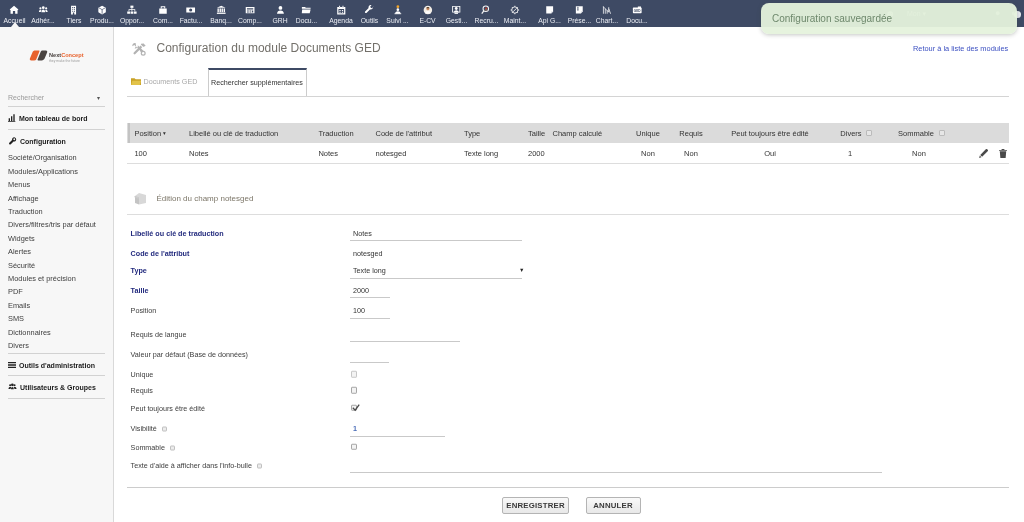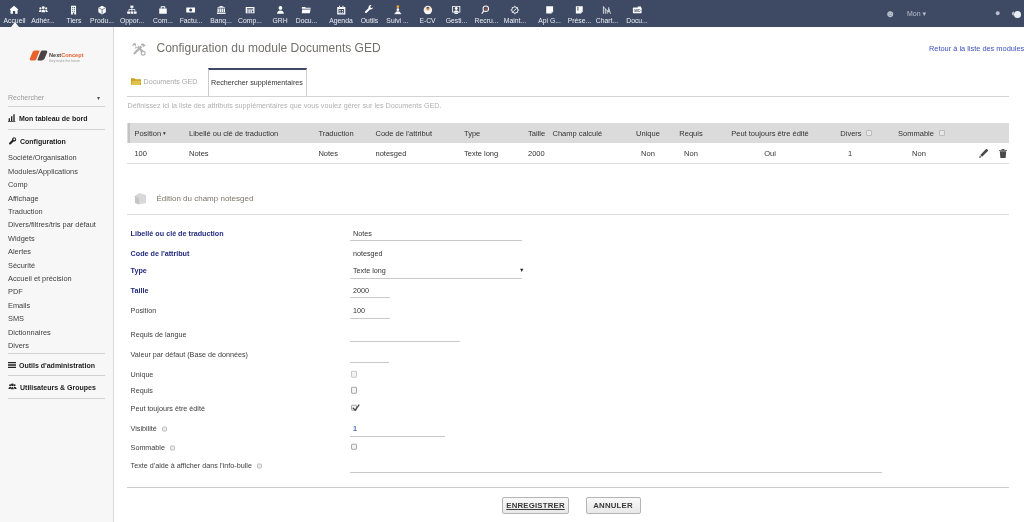--- a/index.html
+++ b/index.html
@@ -255,43 +255,44 @@
       </div>
     </div>
 
   <div class="abs" style="left:875px;top:4px;width:149px;height:20px;color:#b9c0cd;font-size:7px;">
     <span style="position:absolute;left:10px;top:4px;font-size:10px;">☻</span>
     <span style="position:absolute;left:32px;top:6px;">Mon ▾</span>
     <span style="position:absolute;left:120px;top:4px;font-size:9px;">●</span>
     <span style="position:absolute;left:136px;top:4px;font-size:9px;">◐</span>
   </div>
   <div class="abs" style="left:1014px;top:10.5px;width:7px;height:7px;border-radius:50%;background:#e9ecf2;"></div>
+  <div id="toast">Configuration sauvegardée</div>
 
   <div id="side"></div>
   <div id="sideitems">
       <div class="sline abs" style="top:106px;"></div>
       <div class="shead abs" style="top:118px;"><svg width="8" height="8" viewBox="0 0 12 12">
           <path fill="#222" d="M1 10.5 V6.5 H3 V10.5 Z M4.5 10.5 V3.5 H6.5 V10.5 Z M8 10.5 V0.5 H10 V10.5 Z M0 11 H11 V12 H0 Z"></path>
         </svg>Mon tableau de bord</div>
       <div class="sline abs" style="top:129px;"></div>
       <div class="shead abs" style="top:140.7px;"><svg width="9" height="9" viewBox="0 0 12 12">
           <g transform="rotate(45 6 6)">
             <path fill="#222" d="M6 0.2 C4.4 0.2 3.2 1.4 3.2 3 C3.2 4 3.7 4.9 4.6 5.4 L4.6 10.6 A1.4 1.4 0 0 0 7.4 10.6 L7.4 5.4 C8.3 4.9 8.8 4 8.8 3 C8.8 1.4 7.6 0.2 6 0.2 Z M6 1.4 L7.1 2.1 V3.3 L6 4 L4.9 3.3 V2.1 Z"></path>
           </g>
         </svg>Configuration</div>
       <div class="sitem abs" style="top:157.3px">Société/Organisation</div>
       <div class="sitem abs" style="top:170.7px">Modules/Applications</div>
-      <div class="sitem abs" style="top:184.1px">Comp</div>
+      <div class="sitem abs" style="top:184.1px">Menus</div>
       <div class="sitem abs" style="top:197.5px">Affichage</div>
       <div class="sitem abs" style="top:210.9px">Traduction</div>
       <div class="sitem abs" style="top:224.3px">Divers/filtres/tris par défaut</div>
       <div class="sitem abs" style="top:237.7px">Widgets</div>
       <div class="sitem abs" style="top:251.1px">Alertes</div>
       <div class="sitem abs" style="top:264.5px">Sécurité</div>
-      <div class="sitem abs" style="top:277.9px">Accueil et précision</div>
+      <div class="sitem abs" style="top:277.9px">Modules et précision</div>
       <div class="sitem abs" style="top:291.3px">PDF</div>
       <div class="sitem abs" style="top:304.7px">Emails</div>
       <div class="sitem abs" style="top:318.1px">SMS</div>
       <div class="sitem abs" style="top:331.5px">Dictionnaires</div>
       <div class="sitem abs" style="top:344.9px">Divers</div>
       <div class="sline abs" style="top:353px;"></div>
       <div class="shead abs" style="top:365px;"><svg width="8" height="8" viewBox="0 0 12 12">
           <path fill="#222" d="M0 1.5 H12 V3.5 H0 Z M0 5 H12 V7 H0 Z M0 8.5 H12 V10.5 H0 Z"></path>
         </svg>Outils d'administration</div>
       <div class="sline abs" style="top:375px;"></div>
@@ -321,31 +322,30 @@
   <svg class="abs" style="left:131px;top:41px;" width="16" height="16" viewBox="0 0 16 16">
     <g fill="#b3b3b3">
       <path d="M4.6 2 A2.6 2.6 0 0 0 1.4 5.2 L3.3 3.9 L4.9 5.5 L3.6 7.4 A2.6 2.6 0 0 0 6.8 4.2 L12.6 10 L11 11.6 L5.2 5.8 Z"></path>
       <path d="M12.2 2.2 L14.6 4.6 L13.8 5.4 L13.2 5.2 L12.4 6 L9.8 3.4 L10.6 2.6 L11.4 2.8 Z"></path>
       <path d="M9.6 4.6 L11.2 6.2 L4.4 13 A1.1 1.1 0 0 1 2.8 11.4 Z"></path>
       <circle cx="12.2" cy="12.2" r="1.9" fill="none" stroke="#b3b3b3" stroke-width="1.2"></circle>
       <path d="M10 8.6 L11.4 10 L10.2 11.2 L8.8 9.8 Z"></path>
     </g>
   </svg>
   <div class="t cy" style="left:156.5px;top:47.5px;font-size:12px;color:#73706a;">Configuration du module Documents GED</div>
-  <div class="t cy" style="left:913px;top:47.5px;font-size:7.4px;color:#3b4fc1;margin-left:16px;">Retour à la liste des modules</div>
+  <div class="t cy" style="left:913px;top:47.5px;font-size:7.4px;color:#3b4fc1;">Retour à la liste des modules</div>
 
   <div class="abs" style="left:127px;top:95.5px;width:882px;height:1px;background:#d4d4d4;"></div>
   <div class="abs" style="left:208px;top:68px;width:99px;height:28px;background:#fff;border:1px solid #ccc;border-top:2px solid #3e4a64;border-bottom:none;"></div>
   <div class="t cxy" style="left:257px;top:82px;font-size:7.2px;color:#333;">Rechercher supplémentaires</div>
   <svg class="abs" style="left:131px;top:76.5px;" width="10" height="9" viewBox="0 0 14 12">
     <path fill="#c9a227" d="M0 1.5 L5 1.5 L6.5 3 L14 3 L14 11 L0 11 Z"></path>
     <path fill="#e2c34a" d="M1.8 4.8 L14 4.8 L12.4 11 L0.3 11 Z"></path>
   </svg>
   <div class="t cy" style="left:143.5px;top:81px;font-size:7.2px;color:#a8a8a8;">Documents GED</div>
-  <div class="t cy" style="left:127.5px;top:105px;font-size:7.2px;color:#b0b0b0;">Définissez ici la liste des attributs supplémentaires que vous voulez gérer sur les Documents GED.</div>
 
   <div class="abs" style="left:127px;top:122.5px;width:882px;height:20.5px;background:#dbdbdb;"></div>
   <div class="abs" style="left:127.5px;top:122.5px;width:2px;height:20.5px;background:#c3c3c3;"></div>
   <div class="abs" style="left:127px;top:143px;width:882px;height:20.5px;background:#fff;border-bottom:1px solid #ddd;"></div>
   <div id="tcells">
       <div class="th" style="left:134.4px">Position</div>
       <div class="th" style="left:189px">Libellé ou clé de traduction</div>
       <div class="th" style="left:318.4px">Traduction</div>
       <div class="th" style="left:375.5px">Code de l'attribut</div>
       <div class="th" style="left:464px">Type</div>
@@ -419,15 +419,15 @@
       <div class="fl" style="top:428px">Visibilité <span class="hicon"></span></div>
       <div class="fv" style="top:427.7px;color:#4a6db8;font-weight:bold;">1</div>
       <div class="ul" style="top:436.3px;left:349.5px;width:95.5px"></div>
       <div class="fl" style="top:446.6px">Sommable <span class="hicon"></span></div>
       <div class="cb" style="top:446.6px"></div>
       <div class="fl" style="top:465.4px">Texte d'aide à afficher dans l'info-bulle <span class="hicon"></span></div>
       <div class="ul" style="top:471.8px;left:349.5px;width:532.5px"></div>
     </div>
 
   <div class="abs" style="left:127px;top:487.3px;width:882px;height:1px;background:#ccc;"></div>
-  <div class="btn" style="left:502px;top:496.5px;width:67px;text-decoration:underline;">ENREGISTRER</div>
+  <div class="btn" style="left:502px;top:496.5px;width:67px;">ENREGISTRER</div>
   <div class="btn" style="left:585.5px;top:496.5px;width:55px;">ANNULER</div>
 </div>
 
 </body></html>

